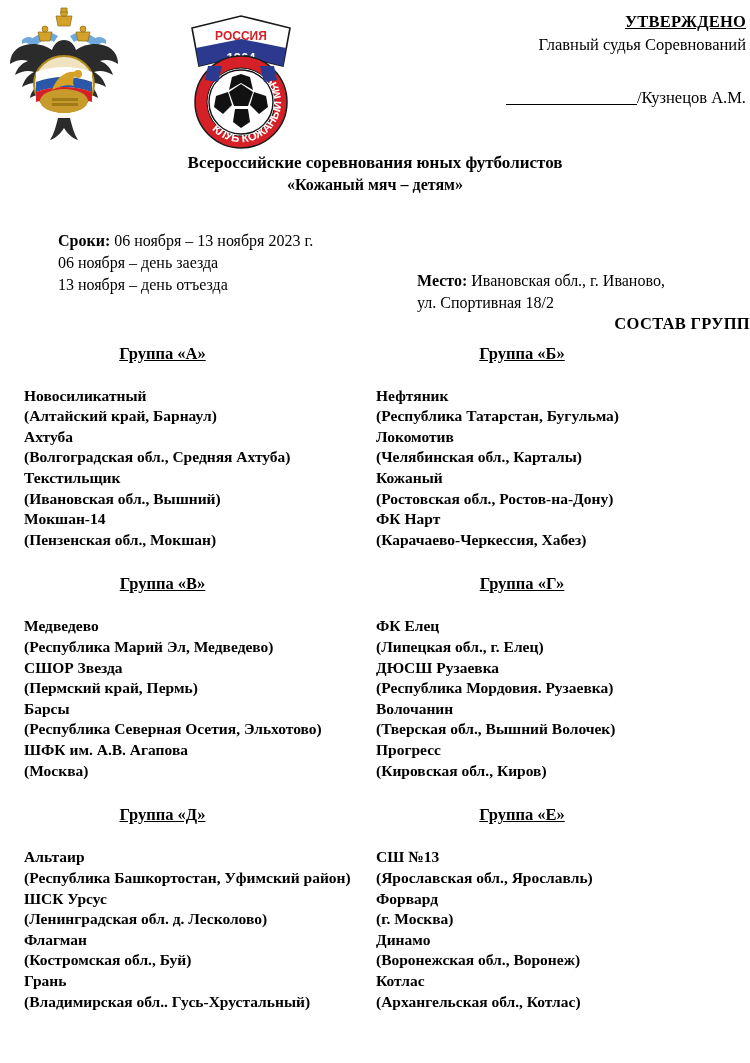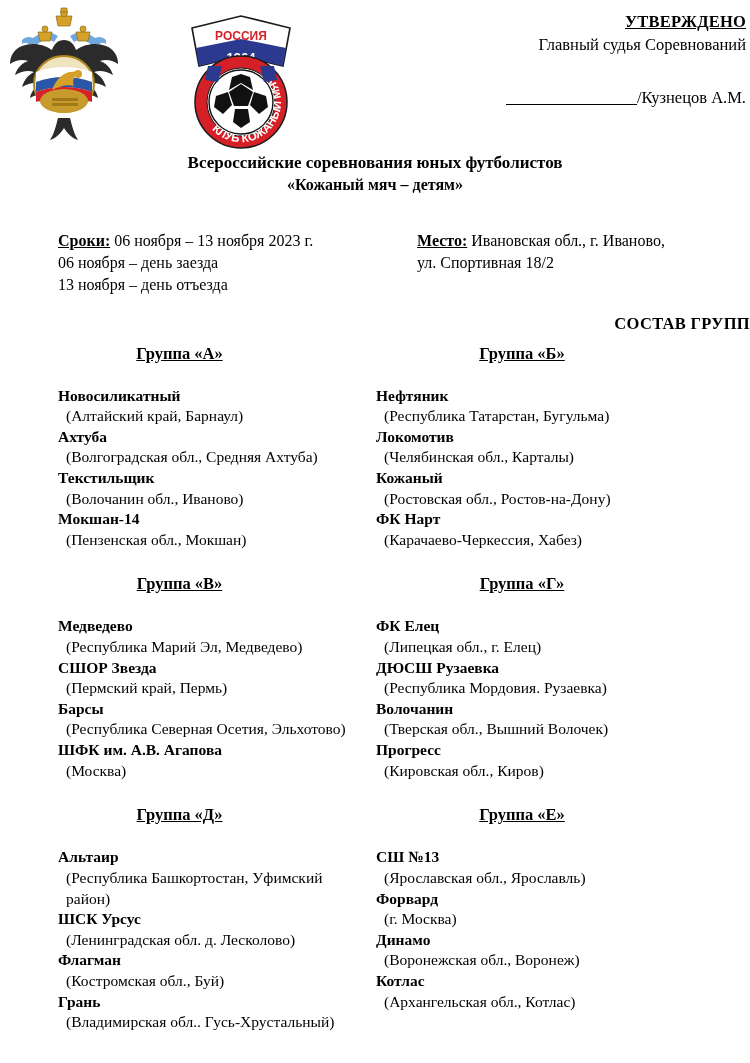--- a/index.html
+++ b/index.html
@@ -81,22 +81,22 @@
     position: relative;
     margin-top: 34px;
     height: 78px;
   }
   .meta-col {
     position: absolute;
     font-size: 16px;
     line-height: 1.38;
   }
   .meta-left  { left: 58px; width: 350px; }
-  .meta-right { left: 417px; width: 333px; }
-  .meta-col b { font-weight: bold; text-decoration: underline; }
+  .meta-right { left: 417px; width: 333px; margin-top: 40px; }
+  .meta-col b { font-weight: bold; }
 
   
   .section-title {
     text-align: right;
     font-weight: bold;
     font-size: 16.5px;
     letter-spacing: 0.3px;
     margin-top: 6px;
   }
 
@@ -104,43 +104,42 @@
   .groups {
     margin-top: 10px;
   }
   .group-row {
     position: relative;
     display: flex;
   }
   .group-cell {
     box-sizing: border-box;
   }
-  .group-cell.left  { width: 359px; padding-left: 58px; padding-right: 8px; }
+  .group-cell.left  { width: 359px; padding-left: 24px; padding-right: 8px; }
   .group-cell.right { width: 391px; padding-left: 17px; padding-right: 8px; }
 
   .group-head {
     text-align: center;
     font-weight: bold;
     font-size: 16.5px;
     text-decoration: underline;
     margin-bottom: 22px;
     margin-right: 50px;
   }
   .group-cell.right .group-head { margin-right: 74px; }
 
   .team {
     font-size: 15.5px;
     line-height: 1.33;
   }
   .team-name {
     font-weight: bold;
   }
   .team-loc {
-    font-weight: normal;
-    margin-left: 8px;
+    font-weight: bold;
   }
   .row-gap { height: 24px; }
 </style>
 </head>
 <body>
 
 <div class="header">
 
   <div class="emblem-eagle">
     <svg viewBox="0 0 112 143" width="112" height="143">
@@ -253,21 +252,21 @@
         <div class="team">
           <div class="team-name">Новосиликатный</div>
           <div class="team-loc">(Алтайский край, Барнаул)</div>
         </div>
         <div class="team">
           <div class="team-name">Ахтуба</div>
           <div class="team-loc">(Волгоградская обл., Средняя Ахтуба)</div>
         </div>
         <div class="team">
           <div class="team-name">Текстильщик</div>
-          <div class="team-loc">(Волочанин обл., Иваново)</div>
+          <div class="team-loc">(Ивановская обл., Вышний)</div>
         </div>
         <div class="team">
           <div class="team-name">Мокшан-14</div>
           <div class="team-loc">(Пензенская обл., Мокшан)</div>
         </div>
       </div>
       <div class="group-cell right">
         <div class="group-head">Группа «Б»</div>
         <div class="team">
           <div class="team-name">Нефтяник</div>

